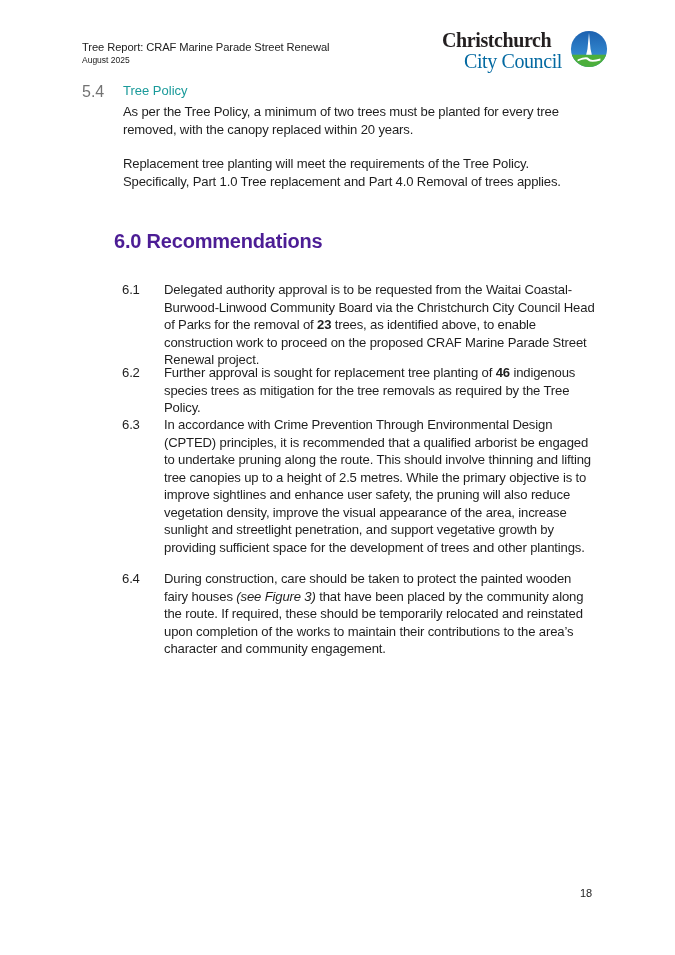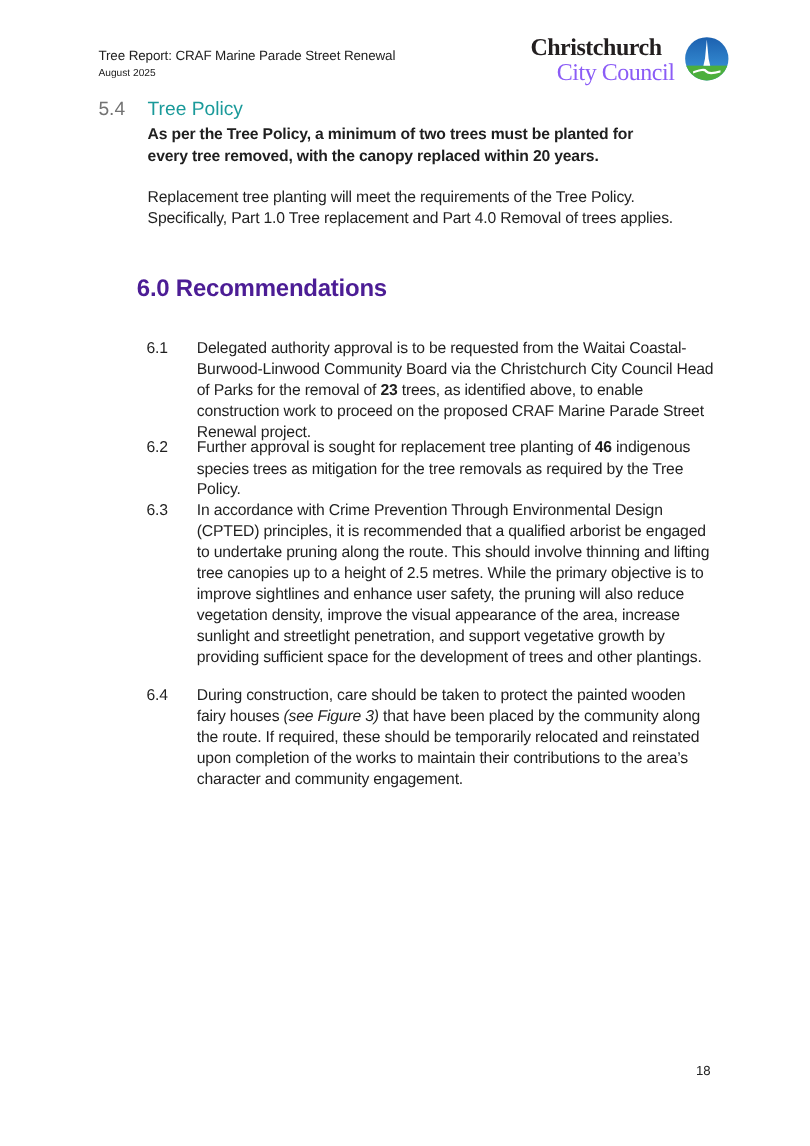--- a/index.html
+++ b/index.html
@@ -2,25 +2,25 @@
 <html><head>
 <meta charset="utf-8">
 <style>
   html, body { margin:0; padding:0; background:#ffffff; }
   body { width:675px; height:955px; position:relative; overflow:hidden;
          font-family:"Liberation Sans", "DejaVu Sans", sans-serif; color:#1f1f1f; }
   .hdr-title { position:absolute; left:82px; top:41px; font-size:11.2px; color:#222; letter-spacing:-0.1px; }
   .hdr-date { position:absolute; left:82px; top:55px; font-size:8.5px; color:#222; }
   .logo { position:absolute; left:426px; top:29px; width:170px; height:44px;margin-left:16px; }
   .logo-text1 { position:absolute; left:0; top:0px; font-family:"Liberation Serif","DejaVu Serif",serif; font-weight:bold; font-size:20px; color:#231f20; letter-spacing:-0.4px; line-height:22px; }
-  .logo-text2 { position:absolute; left:22px; top:21px; font-family:"Liberation Serif","DejaVu Serif",serif; font-size:20px; color:#8b5cf6; letter-spacing:-0.4px; line-height:22px; }
+  .logo-text2 { position:absolute; left:22px; top:21px; font-family:"Liberation Serif","DejaVu Serif",serif; font-size:20px; color:#0369a1; letter-spacing:-0.4px; line-height:22px; }
   .logo-emblem { position:absolute; left:128px; top:1px; width:38px; height:38px; }
 
   .s54-num { position:absolute; left:82px; top:83px; font-size:16px; color:#737373; }
-  .s54-title { position:absolute; left:123px; top:83px; font-size:16px; color:#1a9a9a; }
+  .s54-title { position:absolute; left:123px; top:83px; font-size:13px; color:#1a9a9a; }
   .para { position:absolute; left:123px; width:440px; font-size:13.1px; line-height:17.5px; color:#1f1f1f; letter-spacing:-0.15px; }
   .h6 { position:absolute; left:82px; top:230px; font-size:20px; font-weight:bold; color:#4c1d95; letter-spacing:-0.2px;margin-left:32px; }
 
   .rec { position:absolute; left:122px; width:475px; font-size:13.1px; line-height:17.5px; color:#1f1f1f; letter-spacing:-0.15px; }
   .rec-num { position:absolute; left:0; top:0; font-weight:normal; }
   .rec-text { position:absolute; left:42px; top:0; width:432px; }
   .pageno { position:absolute; left:580px; top:887px; font-size:11px; color:#222; }
 </style>
 </head>
 <body>
@@ -47,21 +47,21 @@
         <path d="M20 3 L21.6 20 L23 26 L17 26 L18.4 20 Z" fill="#ffffff"></path>
         <path d="M8 31 Q18 27 20 30 Q22 33 32 30 L32 32 Q22 35 19 32 Q17 29 8 33 Z" fill="#ffffff"></path>
       </g>
     </svg>
   </div>
 </div>
 
 <div>
   <div class="s54-num">5.4</div>
   <div class="s54-title">Tree Policy</div>
-  <div class="para" style="top:103px;font-weight:bold;">As per the Tree Policy, a minimum of two trees must be planted for every tree removed, with the canopy replaced within 20 years.</div>
+  <div class="para" style="top:103px;">As per the Tree Policy, a minimum of two trees must be planted for every tree removed, with the canopy replaced within 20 years.</div>
   <div class="para" style="top:155px;">Replacement tree planting will meet the requirements of the Tree Policy. Specifically, Part 1.0 Tree replacement and Part 4.0 Removal of trees applies.</div>
 </div>
 
 <div class="h6">6.0 Recommendations</div>
 
 <div>
   <div class="rec" style="top:281px;">
     <div class="rec-num">6.1</div>
     <div class="rec-text"><span>Delegated authority approval is to be requested from the Waitai Coastal-Burwood-Linwood Community Board via the Christchurch City Council Head of Parks for the removal of </span><b>23</b><span> trees, as identified above, to enable construction work to proceed on the proposed CRAF Marine Parade Street Renewal project.</span></div>
   </div>

